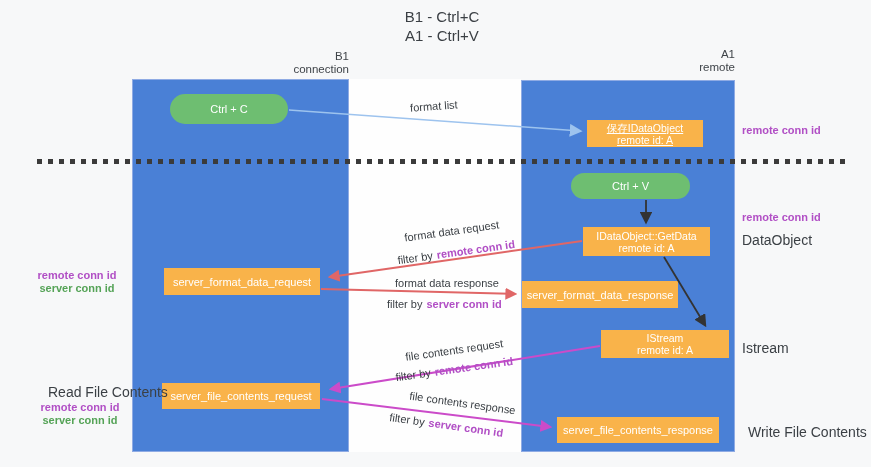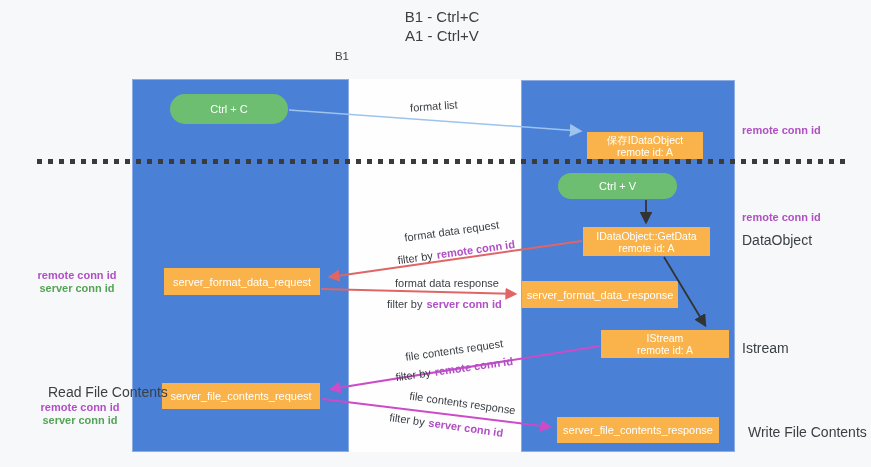--- a/index.html
+++ b/index.html
@@ -29,22 +29,22 @@
   
   .node{position:absolute;display:flex;flex-direction:column;align-items:center;justify-content:center;
         color:#fff;text-align:center;z-index:2;box-sizing:border-box;}
   .node.orange{background:#f9b34a;}
   .node.green{background:#6ebe71;border-radius:15px;}
   .node .l1{font-size:10.5px;line-height:12px;}
   .node .l2{font-size:10.5px;line-height:12px;}
   .node.one{font-size:11px;}
 
   .n-ctrlc{left:158px;top:94px;width:118px;height:30px;}
-  .n-save{left:575px;top:132px;width:116px;height:27px;}
-  .n-ctrlv{left:546px;top:173px;width:119px;height:26px;}
+  .n-save{left:575px;top:120px;width:116px;height:27px;text-decoration:underline;}
+  .n-ctrlv{left:559px;top:173px;width:119px;height:26px;}
   .n-getdata{left:571px;top:227px;width:127px;height:29px;}
   .n-freq{left:152px;top:268px;width:156px;height:27px;}
   .n-fresp{left:510px;top:281px;width:156px;height:27px;}
   .n-istream{left:589px;top:330px;width:128px;height:28px;}
   .n-fcreq{left:150px;top:383px;width:158px;height:26px;}
   .n-fcresp{left:545px;top:417px;width:162px;height:26px;}
 
   
   .elabel{position:absolute;font-size:11px;color:#3a3f44;white-space:nowrap;z-index:4;}
   .elabel .pid{color:#b14fc5;font-weight:bold;}
@@ -86,20 +86,25 @@
 
 <div class="canvas">
 
   <div class="title">
     <div>B1 - Ctrl+C</div>
     <div>A1 - Ctrl+V</div>
   </div>
 
   <div class="col-header left">
     <div>B1</div>
+    <div>connection</div>
+  </div>
+  <div class="col-header right">
+    <div>A1</div>
+    <div>remote</div>
   </div>
 
   <div class="corridor"></div>
   <div class="column left"></div>
   <div class="column right"></div>
   <div class="dashline"></div>
 
   <div class="node green one n-ctrlc">Ctrl + C</div>
 
   <div class="node orange n-save">

